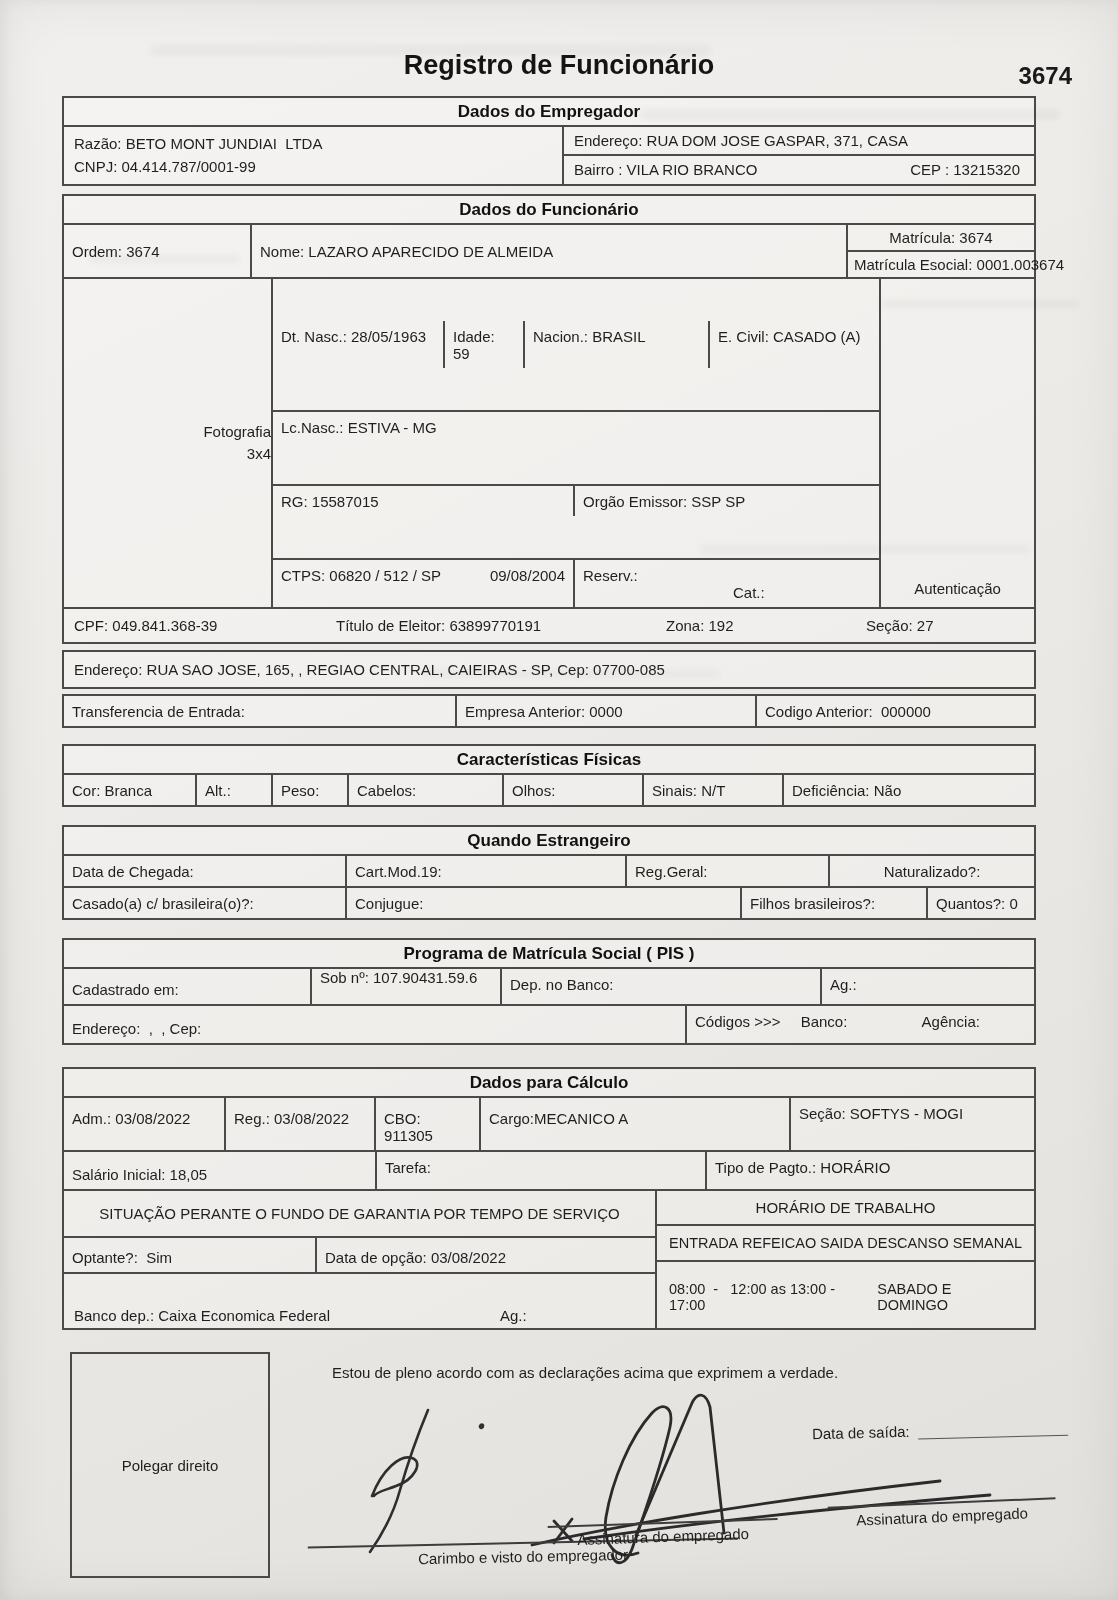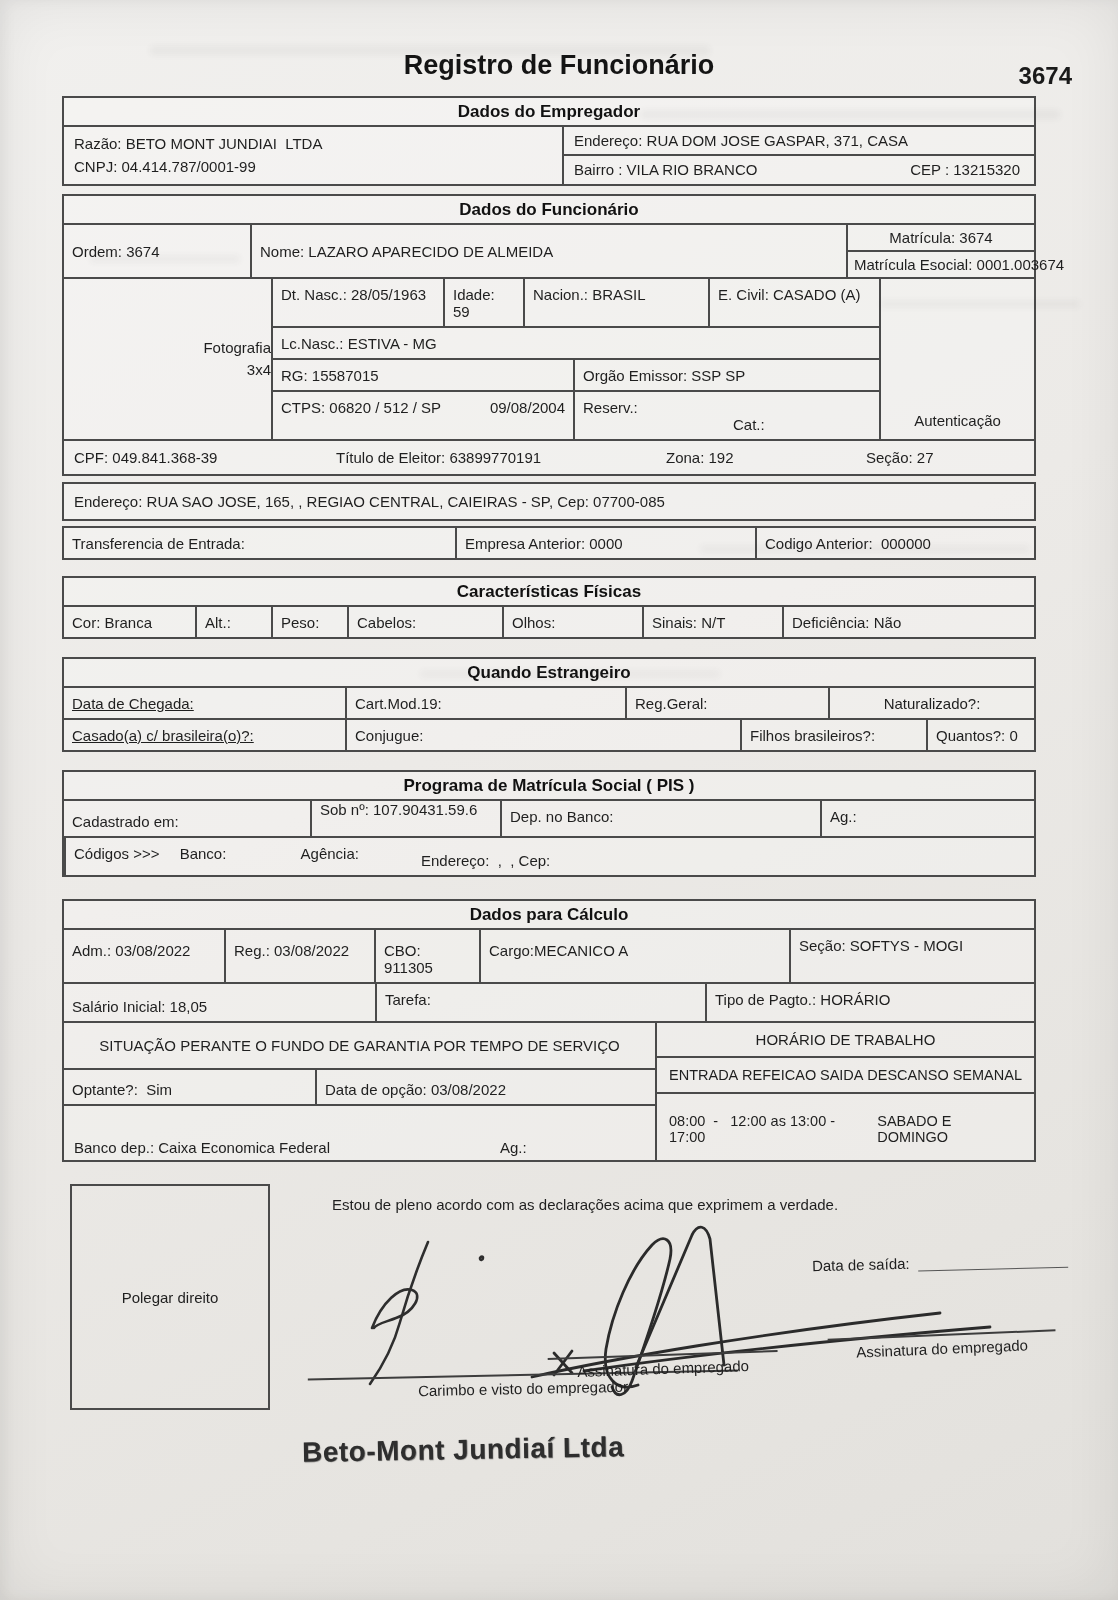--- a/index.html
+++ b/index.html
@@ -50,38 +50,38 @@
   .w-photo { width:186px; }
   .w-matric { width:188px; }
   .func-r1 { min-height:50px; }
   .func-r1 .cell { display:flex; align-items:center; }
   .matric-cell { padding:0; display:flex; flex-direction:column; }
   .matric-cell div { padding:4px 6px; font-size:15px; text-align:center; }
   .matric-cell div:last-child { border-top:2px solid #4a4a4a; text-align:left; white-space:nowrap; }
   .photo-col { width:207px; display:flex; flex-direction:column; justify-content:center; align-items:flex-end; font-size:15px; line-height:22px; }
   .mid-col { flex:1; display:flex; flex-direction:column; }
   .auth-col { width:155px; display:flex; justify-content:center; align-items:flex-end; padding-bottom:10px; font-size:15px; }
-  .mid-col .row { flex:1; }
+  .mid-col .row { flex:1;margin-top:42px; }
   .ctps-cell { display:flex; justify-content:space-between; }
   .resv-cell { display:flex;flex-direction:column; }
   .resv-cell .cat { margin-left:150px; }
   .cpf-row { padding:8px 10px; font-size:15px; display:flex; }
   .cpf-row span:nth-child(1){ width:262px; }
   .cpf-row span:nth-child(2){ width:330px; }
   .cpf-row span:nth-child(3){ width:200px; }
 
   .gap6{height:6px;} .gap5{height:5px;} .gap8{height:8px;}
   .gap16{height:16px;} .gap18{height:18px;} .gap22{height:22px;}
 
   .single-row { padding:9px 10px; font-size:15px; }
 
   
   .w160{width:160px;} .w150{width:150px;} .w105{width:105px;} .w310{width:310px;}
   .w170{width:170px;} .w80{width:80px;} .w185{width:185px;} .w300{width:300px;}
-  .w391{width:391px;} .w131{width:131px;} .w95{width:76px;} .w155{width:155px;} .w140{width:140px;} .w281{width:281px;text-decoration:underline;} .w280{width:280px;} .w203{width:203px;}
+  .w391{width:391px;} .w131{width:131px;} .w95{width:76px;} .w155{width:155px;} .w140{width:140px;} .w281{width:281px;} .w280{width:280px;} .w203{width:203px;}
   .w395{width:395px;} .w186c{width:186px;}
   .w246{width:246px;} .w190{width:190px;} .w320{width:320px;} .w621{width:621px;}
   .w311{width:311px;} .w330{width:330px;}
 
   
   .calc-left { width:591px; display:flex; flex-direction:column; }
   .calc-right { flex:1; display:flex; flex-direction:column; }
   .fgts-title { text-align:center; font-size:15px; padding:14px 6px; border-bottom:2px solid #4a4a4a; }
   .horario-title { text-align:center; font-size:15px; padding:8px 4px; border-bottom:2px solid #4a4a4a; }
   .horario-cols { display:flex; justify-content:space-between; padding:9px 12px; font-size:14.5px; border-bottom:2px solid #4a4a4a; }
@@ -255,26 +255,26 @@
 
   <div class="box">
     <div class="sec-title" data-bind="pis.title">Programa de Matrícula Social ( PIS )</div>
     <div class="row">
       <div class="cell w246" style="padding-top:12px" data-bind="pis.cadastrado">Cadastrado em:</div>
       <div class="cell w190 bl" style="padding-top:0" data-bind="pis.sob_no">Sob nº: 107.90431.59.6</div>
       <div class="cell w320 bl" data-bind="pis.dep_banco">Dep. no Banco:</div>
       <div class="cell grow bl" data-bind="pis.ag">Ag.:</div>
     </div>
     <div class="row bt">
+      <div class="cell w621" style="padding-top:14px" data-bind="pis.endereco">Endereço:  ,  , Cep:</div>
       <div class="cell grow bl">
         <span data-bind="pis.codigos">Códigos &gt;&gt;&gt;</span>
         <span style="margin-left:16px" data-bind="pis.banco">Banco:</span>
         <span style="margin-left:70px" data-bind="pis.agencia">Agência:</span>
       </div>
-      <div class="cell w621" style="padding-top:14px" data-bind="pis.endereco">Endereço:  ,  , Cep:</div>
     </div>
   </div>
 
   <div class="gap22"></div>
 
   <div class="box">
     <div class="sec-title" data-bind="calculo.title">Dados para Cálculo</div>
     <div class="row">
       <div class="cell w160" style="padding-top:12px" data-bind="calculo.adm">Adm.: 03/08/2022</div>
       <div class="cell w150 bl" style="padding-top:12px" data-bind="calculo.reg">Reg.: 03/08/2022</div>

